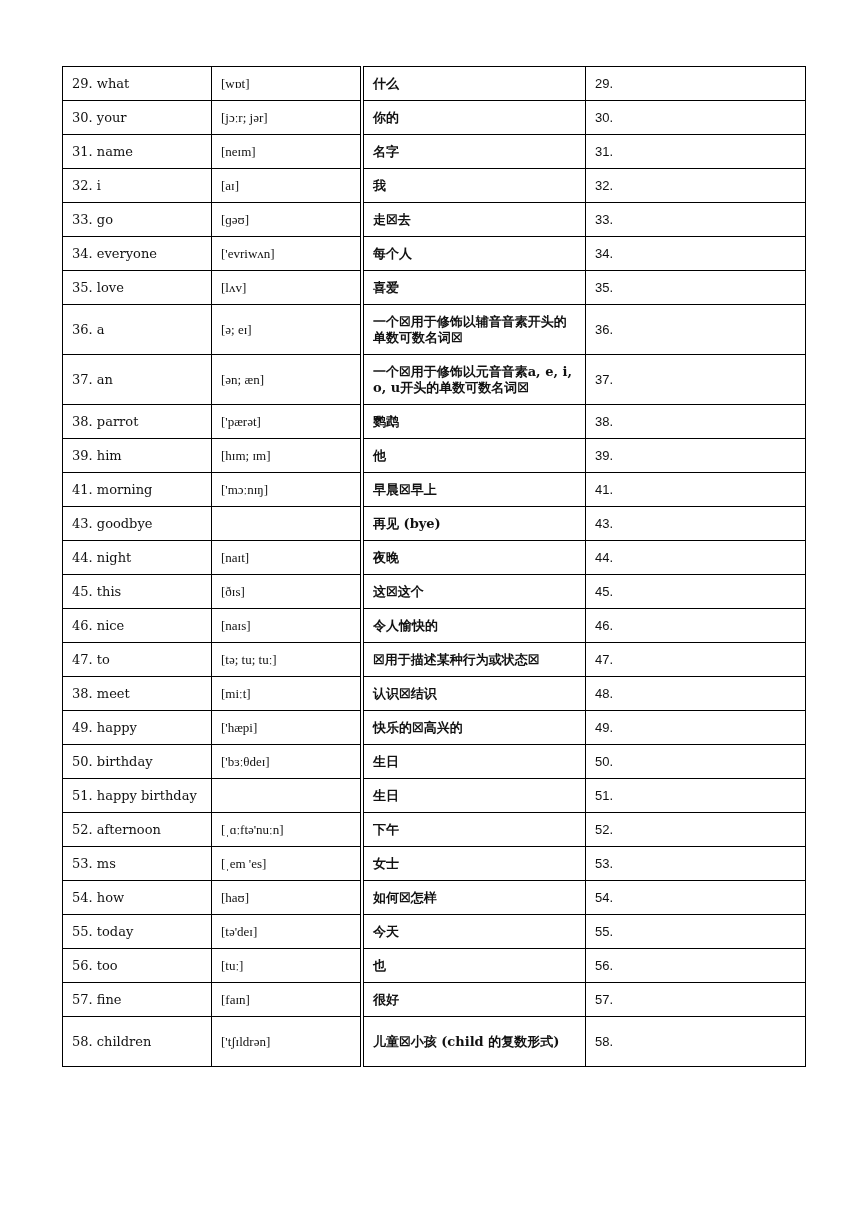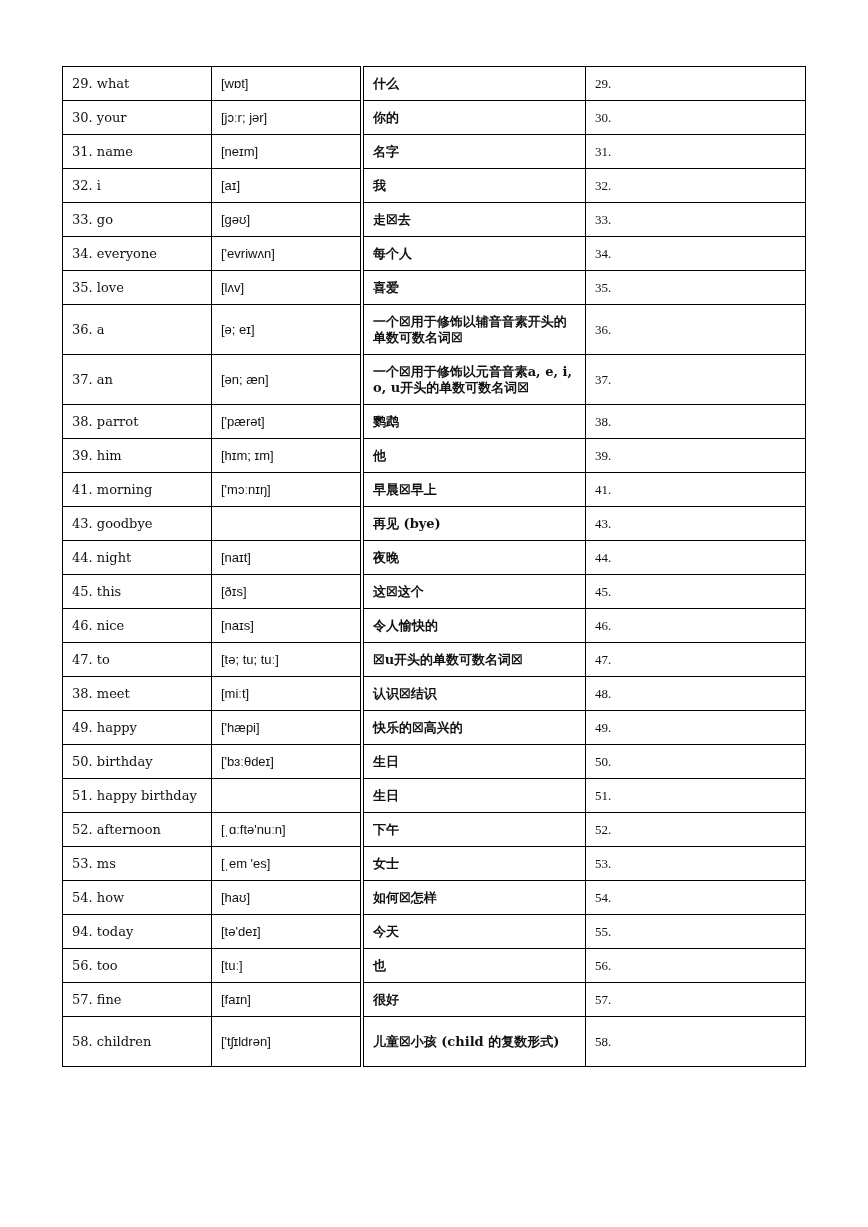--- a/index.html
+++ b/index.html
@@ -37,32 +37,32 @@
     table.vocab tr.tall td {
       height: 49px;
     }
     td.col-word {
       width: 130px;
       font-family: "DejaVu Serif", "Liberation Serif", serif;
       font-size: 12.5px;
     }
     td.col-ipa {
       width: 130px;
-      font-family: Liberation Sans, sans-serif;
+      font-family: Liberation Serif, serif;
       font-size: 12.5px;
       border-right: 4px double #000 !important;
     }
     td.col-meaning {
       width: 203px;
       font-family: "DejaVu Serif", "Liberation Serif", serif;
       font-weight: bold;
       font-size: 12.5px;
     }
     td.col-blank {
-      font-family: Liberation Serif, serif;
+      font-family: Liberation Sans, sans-serif;
       font-size: 12.5px;
       color: #222;
       margin-top: 45px;
     }
   </style>
 </head>
 <body>
 
 <div class="page">
   <table class="vocab">
@@ -178,21 +178,21 @@
   <tr>
     <td class="col-word">46. nice</td>
     <td class="col-ipa">[naɪs]</td>
     <td class="col-meaning">令人愉快的</td>
     <td class="col-blank">46.</td>
   </tr>
 
   <tr>
     <td class="col-word">47. to</td>
     <td class="col-ipa">[tə; tu; tuː]</td>
-    <td class="col-meaning">☒u开头的单数可数名词☒</td>
+    <td class="col-meaning">☒用于描述某种行为或状态☒</td>
     <td class="col-blank">47.</td>
   </tr>
 
   <tr>
     <td class="col-word">38. meet</td>
     <td class="col-ipa">[miːt]</td>
     <td class="col-meaning">认识☒结识</td>
     <td class="col-blank">48.</td>
   </tr>
 
@@ -232,21 +232,21 @@
   </tr>
 
   <tr>
     <td class="col-word">54. how</td>
     <td class="col-ipa">[haʊ]</td>
     <td class="col-meaning">如何☒怎样</td>
     <td class="col-blank">54.</td>
   </tr>
 
   <tr>
-    <td class="col-word">94. today</td>
+    <td class="col-word">55. today</td>
     <td class="col-ipa">[tə'deɪ]</td>
     <td class="col-meaning">今天</td>
     <td class="col-blank">55.</td>
   </tr>
 
   <tr>
     <td class="col-word">56. too</td>
     <td class="col-ipa">[tuː]</td>
     <td class="col-meaning">也</td>
     <td class="col-blank">56.</td>

